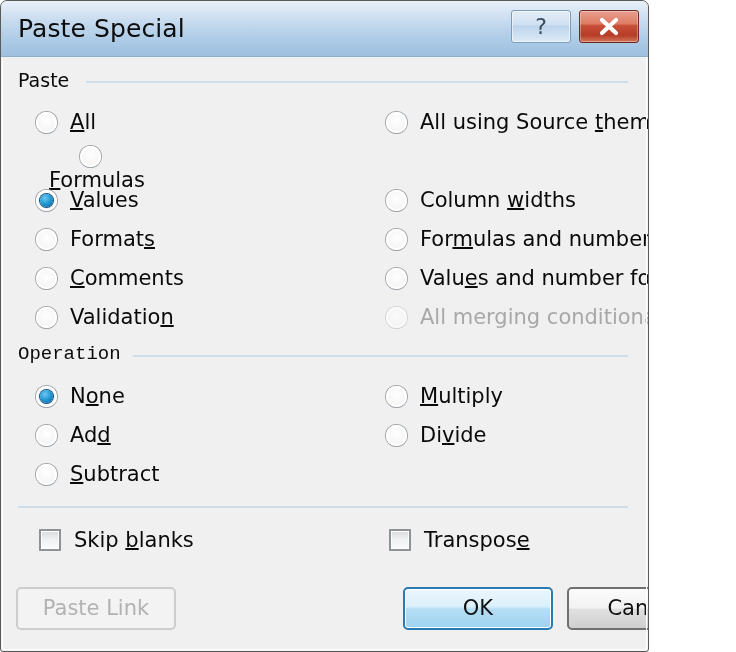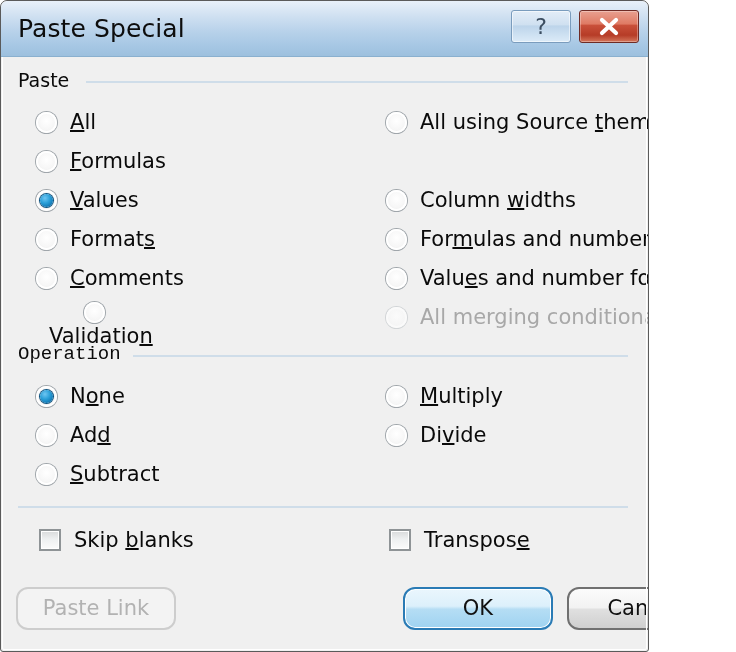--- a/index.html
+++ b/index.html
@@ -188,21 +188,21 @@
     line-height: 26px;
     color: #0a0a0a;
   }
   .chk-label u { text-decoration: underline; text-underline-offset: 1px; }
 
   
   .btn {
     position: absolute;
     box-sizing: border-box;
     height: 43px;
-    border-radius: 12px;
+    border-radius: 5px;
     font-size: 21px;
     line-height: 39px;
     text-align: center;
     color: #111111;
     cursor: default;
     white-space: nowrap;
   }
   .btn.normal {
     border: 2px solid #707070;
     background: linear-gradient(to bottom, #fbfbfb 0%, #f2f2f2 48%, #e0e0e0 52%, #cfcfcf 100%);
@@ -246,37 +246,37 @@
 
     <div class="group-header" style="left:15px; top:10px; right:18px;">
       <span class="glabel">Paste</span>
       <span class="grule" style="left:68px; right:0;"></span>
     </div>
 
     <div class="opt" style="left:33px; top:49px;">
       <span class="radio"></span>
       <span class="opt-label"><u>A</u>ll</span>
     </div>
-    <div class="opt" style="left:33px; top:88px;">
+    <div class="opt" style="left:33px; top:88px;flex-direction:column;">
       <span class="radio"></span>
       <span class="opt-label"><u>F</u>ormulas</span>
     </div>
     <div class="opt" style="left:33px; top:127px;">
       <span class="radio checked"></span>
       <span class="opt-label"><u>V</u>alues</span>
     </div>
     <div class="opt" style="left:33px; top:166px;">
       <span class="radio"></span>
       <span class="opt-label">Format<u>s</u></span>
     </div>
     <div class="opt" style="left:33px; top:205px;">
       <span class="radio"></span>
       <span class="opt-label"><u>C</u>omments</span>
     </div>
-    <div class="opt" style="left:33px; top:244px;flex-direction:column;">
+    <div class="opt" style="left:33px; top:244px;">
       <span class="radio"></span>
       <span class="opt-label">Validatio<u>n</u></span>
     </div>
 
     <div class="opt" style="left:383px; top:49px;">
       <span class="radio"></span>
       <span class="opt-label">All using Source <u>t</u>heme</span>
     </div>
     <div class="opt" style="left:383px; top:127px;">
       <span class="radio"></span>

